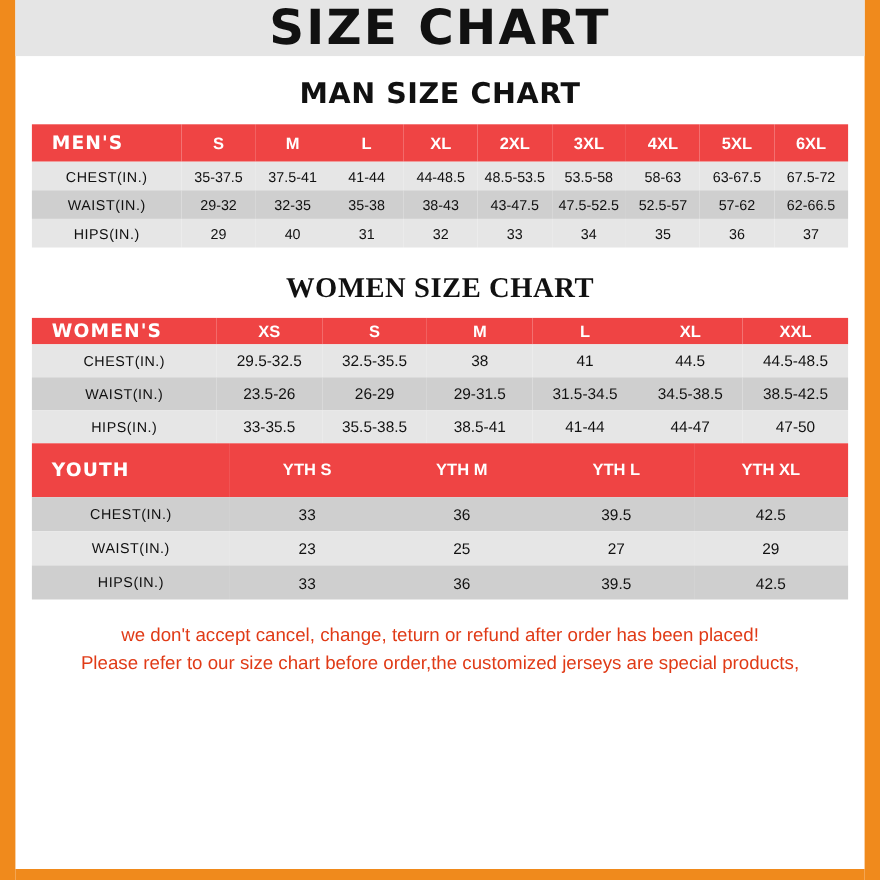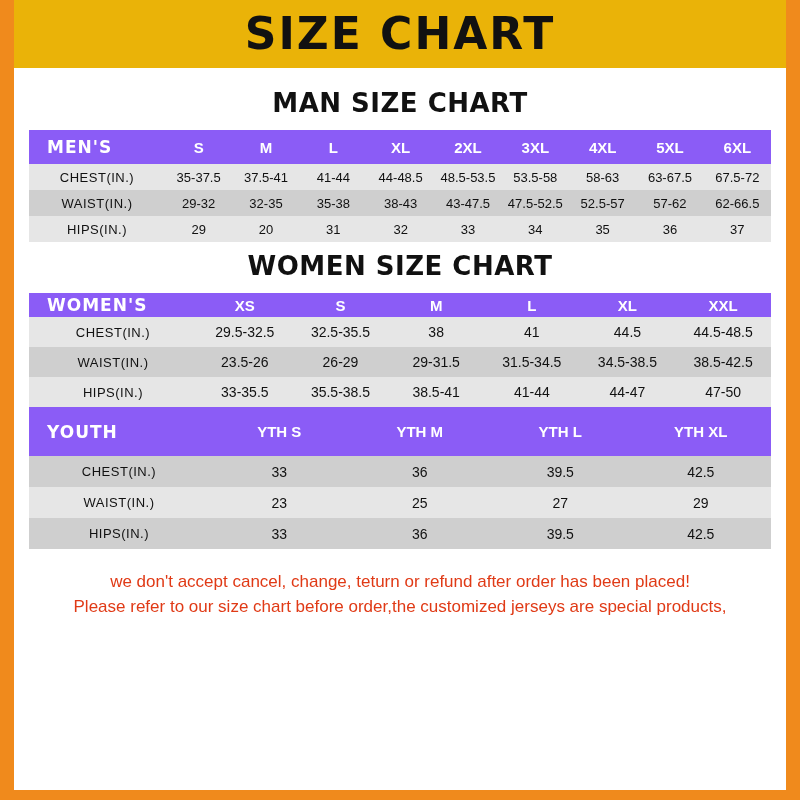--- a/index.html
+++ b/index.html
@@ -16,22 +16,22 @@
   .page {
     position: relative;
     width: 800px;
     height: 800px;
     box-sizing: border-box;
     border-left: 14px solid #f08a1c;
     border-right: 14px solid #f08a1c;
     background: #ffffff;
   }
   .banner {
-    height: 68px;
-    background: #eab308;
+    height: 51px;
+    background: #e5e5e5;
     display: flex;
     align-items: center;
     justify-content: center;
   }
   .banner-title {
     font-family: "DejaVu Sans", sans-serif;
     font-weight: bold;
     font-size: 44px;
     letter-spacing: 2px;
     color: #111111;
@@ -42,41 +42,41 @@
   }
   .section-title {
     text-align: center;
     font-family: "DejaVu Sans", sans-serif;
     font-weight: bold;
     font-size: 26px;
     color: #111111;
     letter-spacing: 0.5px;
   }
   .t-man { margin: 20px 0 12px; }
-  .t-women { margin: 9px 0 12px; }
+  .t-women { margin: 22px 0 12px; font-family: Liberation Serif, serif; }
   .t-youth { margin: 24px 0 12px; }
 
   table.size-table {
     width: 742px;
     margin: 0 auto;
     border-collapse: collapse;
     table-layout: fixed;
   }
   table.size-table th,
   table.size-table td {
     text-align: center;
     font-size: 13px;
     color: #111111;
     padding: 0;
     height: 26px;
     font-family: "Liberation Sans", sans-serif;
     white-space: nowrap;
   }
   table.size-table thead th {
-    background: #8b5cf6;
+    background: #ef4444;
     color: #ffffff;
     font-weight: bold;
     height: 34px;
     font-size: 15px;
   }
   table.size-table thead th.rowhead {
     text-align: left;
     padding-left: 18px;
     font-family: "DejaVu Sans", sans-serif;
     font-size: 17px;
@@ -166,21 +166,21 @@
           <td>38-43</td>
           <td>43-47.5</td>
           <td>47.5-52.5</td>
           <td>52.5-57</td>
           <td>57-62</td>
           <td>62-66.5</td>
         </tr>
         <tr class="alt-light">
           <td class="rowhead">HIPS(IN.)</td>
           <td>29</td>
-          <td>20</td>
+          <td>40</td>
           <td>31</td>
           <td>32</td>
           <td>33</td>
           <td>34</td>
           <td>35</td>
           <td>36</td>
           <td>37</td>
         </tr>
       </tbody>
     </table>

